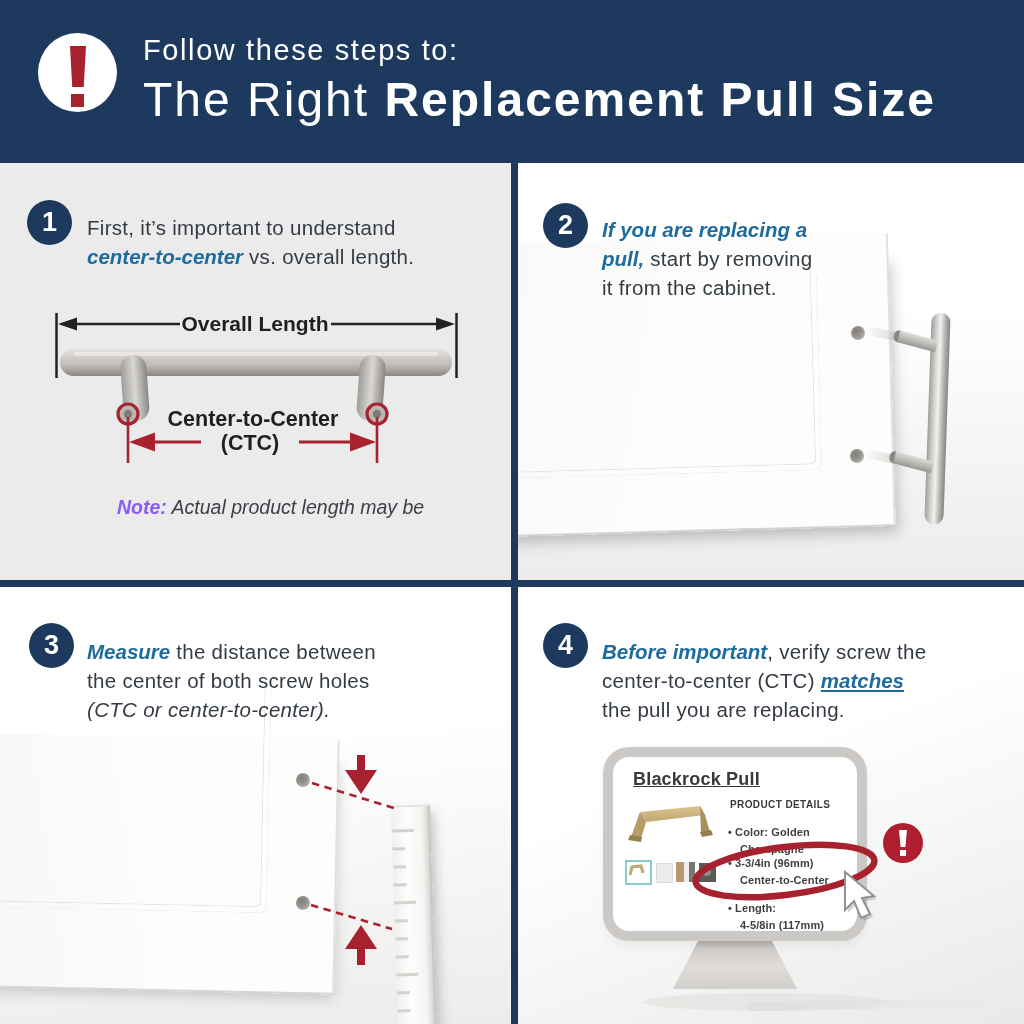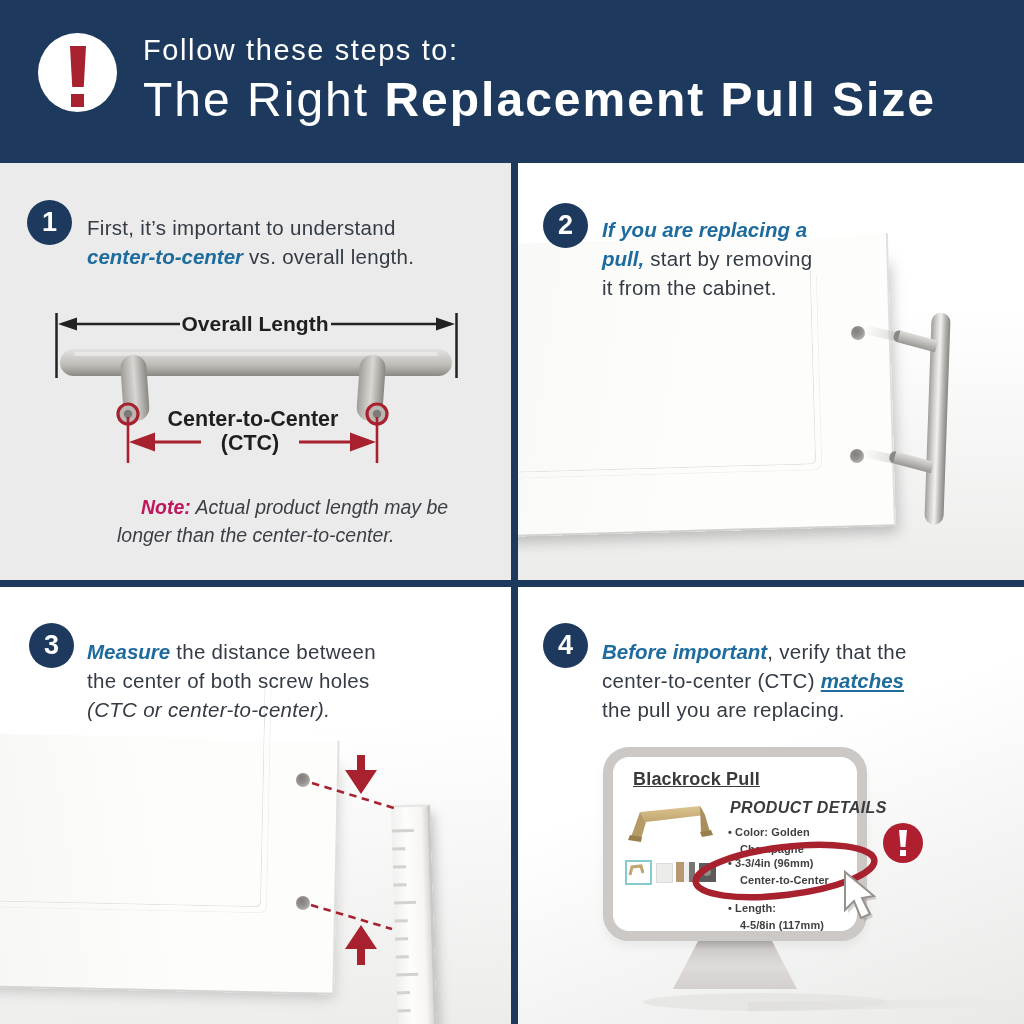--- a/index.html
+++ b/index.html
@@ -20,21 +20,21 @@
   #q4{left:518px;top:587px;width:506px;height:437px;background:linear-gradient(160deg,#ffffff 40%,#e9e9e8 100%);}
   
   .badge{width:45px;height:45px;border-radius:50%;background:#1d3a5e;color:#fff;font-size:27px;font-weight:bold;text-align:center;line-height:45px;z-index:6;}
   
   .step-text{font-size:20.5px;line-height:29px;color:#343b44;letter-spacing:0.3px;white-space:nowrap;z-index:6;}
   .t-blue{color:#1e6b9e;font-weight:bold;letter-spacing:0;font-style:italic;}
   .t-underline{text-decoration:underline;}
   .t-italic{font-style:italic;}
   
   #note{left:117px;top:331px;font-size:19.5px;font-style:italic;line-height:27.5px;color:#3c4046;}
-  #note .note-label{color:#be185d;font-weight:bold;margin-left:24px;}
+  #note .note-label{color:#8b5cf6;font-weight:bold;}
   
   #q2-door{left:-40px;top:76px;width:412px;height:291px;transform:rotate(-1.6deg);background:linear-gradient(100deg,#f8f8f6 0%,#fdfdfc 55%);border-right:2px solid #e0e0de;border-bottom:2px solid #d2d2d0;box-shadow:14px 18px 14px -12px rgba(90,90,90,.35);z-index:1;}
   #q2-frame1{left:-60px;top:34px;right:76px;bottom:62px;position:absolute;border-right:1.5px solid #e1e1df;border-bottom:1.5px solid #e1e1df;border-radius:0 0 6px 0;}
   #q2-frame2{left:-60px;top:40px;right:70px;bottom:56px;position:absolute;border-right:1.5px solid #efefed;border-bottom:1.5px solid #efefed;border-radius:0 0 8px 0;}
   .hole{width:14px;height:14px;border-radius:50%;background:radial-gradient(circle at 38% 35%, #807d7a 0%, #969390 45%, #c9c7c4 95%);z-index:3;}
   #q2-hole1{left:333px;top:163px;}
   #q2-hole2{left:332px;top:286px;}
   .streak{height:9px;border-radius:5px;background:linear-gradient(to right, rgba(195,193,190,0) 0%, rgba(175,173,170,.45) 100%);z-index:2;}
   #q2-streak1{left:346px;top:166px;width:36px;transform:rotate(12deg);}
   #q2-streak2{left:345px;top:289px;width:36px;transform:rotate(12deg);}
@@ -51,21 +51,21 @@
   #q3-hole1{left:296px;top:186px;}
   #q3-hole2{left:296px;top:309px;}
   #ruler{left:391px;top:218px;width:36px;height:240px;transform:rotate(-1.8deg);transform-origin:50% 0;background:linear-gradient(90deg,#f1f0ee 0%,#fdfdfc 40%,#f6f5f3 82%,#dbd9d6 100%);border-right:3px solid #cbc9c6;border-top:2px solid #e6e5e3;box-shadow:7px 5px 12px -4px rgba(110,110,110,.4);z-index:2;}
   .tick{position:absolute;left:0;height:3px;background:#d4d2cf;}
   
   #monitor{left:85px;top:160px;width:244px;height:174px;background:#ffffff;border:10px solid #cbc8c5;border-radius:26px;box-shadow:0 6px 10px rgba(0,0,0,.05);z-index:1;}
   #stand{left:155px;top:352px;width:124px;height:50px;clip-path:polygon(21% 0,79% 0,100% 100%,0 100%);background:linear-gradient(180deg,#a8a5a3 0px,#cfccca 10px,#dedbd9 55%,#d2cfcd 100%);}
   #base-shadow{left:125px;top:406px;width:244px;height:18px;border-radius:50%;background:#e4e3e1;opacity:.8;}
   #floor-shadow{left:230px;top:413px;width:260px;height:9px;background:linear-gradient(90deg,#e1e0de,rgba(240,240,239,0));transform:rotate(-1deg);}
   #product-name{left:115px;top:182px;font-size:18px;font-weight:bold;color:#3a3a3a;letter-spacing:0.2px;z-index:2;text-decoration:underline;}
-  #details-title{left:212px;top:212px;font-size:16px;font-weight:bold;color:#3b3b3b;letter-spacing:0.4px;z-index:2;font-style:italic;}
+  #details-title{left:212px;top:212px;font-size:10px;font-weight:bold;color:#3b3b3b;letter-spacing:0.4px;z-index:2;}
   .bullet{left:210px;font-size:11px;font-weight:bold;color:#3f3f3f;line-height:17px;letter-spacing:0.1px;z-index:2;}
   .bullet .l2{margin-left:12px;}
   #bullet1{top:237px;} #bullet2{top:268px;} #bullet3{top:313px;}
   .thumb{position:absolute;z-index:2;}
   #thumb1{left:107px;top:273px;width:23px;height:21px;background:#fff;border:2px solid #86ccce;}
   #thumb2{left:138px;top:276px;width:15px;height:18px;background:#ececea;border:1px solid #dcdcda;}
   #thumb3{left:158px;top:275px;width:19px;height:20px;background:linear-gradient(90deg,#b99871 0%,#b99871 42%,#efefed 42%,#efefed 66%,#7a7672 66%);}
   #thumb4{left:181px;top:276px;width:17px;height:19px;background:#5c5a58;}
   #thumb4::after{content:"";position:absolute;left:4px;top:5px;width:8px;height:8px;border-radius:50%;background:#8f8c8a;}
   #excl-badge{left:365px;top:236px;width:40px;height:40px;border-radius:50%;background:#b01f30;z-index:5;}
@@ -128,21 +128,21 @@
     <circle cx="377" cy="111" r="4.2" fill="#7e7a76"></circle>
     <line x1="128" y1="114" x2="128" y2="160" stroke="#a8212f" stroke-width="2.6"></line>
     <line x1="377" y1="114" x2="377" y2="160" stroke="#a8212f" stroke-width="2.6"></line>
     <line x1="146" y1="139" x2="201" y2="139" stroke="#a8212f" stroke-width="3"></line>
     <line x1="299" y1="139" x2="360" y2="139" stroke="#a8212f" stroke-width="3"></line>
     <polygon points="129,139 155,129.5 155,148.5" fill="#a8212f"></polygon>
     <polygon points="376,139 350,129.5 350,148.5" fill="#a8212f"></polygon>
     <text x="253" y="123" text-anchor="middle" font-size="21.5" font-weight="bold" fill="#1f1f1f">Center-to-Center</text>
     <text x="250" y="147" text-anchor="middle" font-size="21.5" font-weight="bold" fill="#1f1f1f">(CTC)</text>
   </svg>
-  <p id="note" class="abs" style="margin:0;"><span class="note-label">Note:</span> <span>Actual product length may be</span><br><span>longer than the center-to-center.</span></p>
+  <p id="note" class="abs" style="margin:0;"><span class="note-label">Note:</span> <span>Actual product length may be</span><br></p>
 </div>
 
 <div id="q2" class="abs quad">
   <div id="q2-door" class="abs">
     <div id="q2-frame1"></div>
     <div id="q2-frame2"></div>
   </div>
   <div class="badge abs" style="left:25px;top:40px;">2</div>
   <div class="step-text abs" style="left:84px;top:52px;">
       <div><span class="t-blue">If you are replacing a</span></div>
@@ -192,21 +192,21 @@
     <rect x="357" y="168" width="8" height="17" fill="#a8212f"></rect>
     <polygon points="345,183 377,183 361,207" fill="#a8212f"></polygon>
     <polygon points="345,362 377,362 361,338" fill="#a8212f"></polygon>
     <rect x="357" y="361" width="8" height="17" fill="#a8212f"></rect>
   </svg>
 </div>
 
 <div id="q4" class="abs quad">
   <div class="badge abs" style="left:25px;top:36px;">4</div>
   <div class="step-text abs" style="left:84px;top:50px;">
-      <div><span class="t-blue">Before important</span><span class="">, verify that the</span></div>
+      <div><span class="t-blue">Before important</span><span class="">, verify screw the</span></div>
       <div><span class="">center-to-center (CTC) </span><span class="t-blue t-underline">matches</span></div>
       <div><span class="">the pull you are replacing.</span></div>
     </div>
   <div id="stand" class="abs"></div>
   <div id="base-shadow" class="abs"></div>
   <div id="floor-shadow" class="abs"></div>
   <div id="monitor" class="abs"></div>
   <div id="product-name" class="abs">Blackrock Pull</div>
   <svg id="gold-svg" class="abs" style="left:107px;top:212px;" width="88" height="48" viewBox="0 0 88 48">
     <defs>

